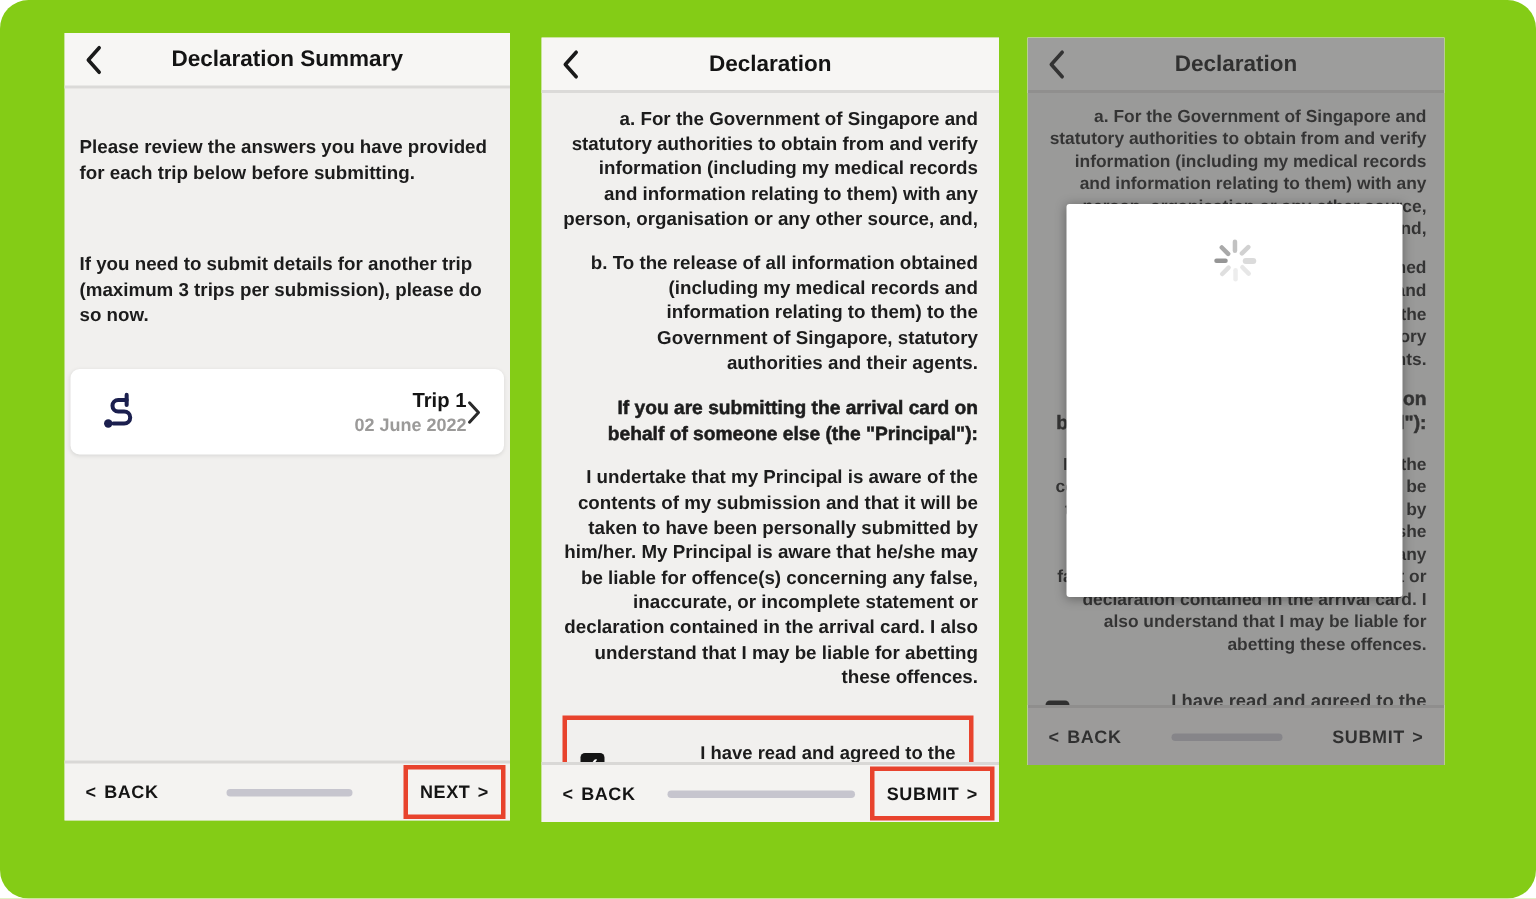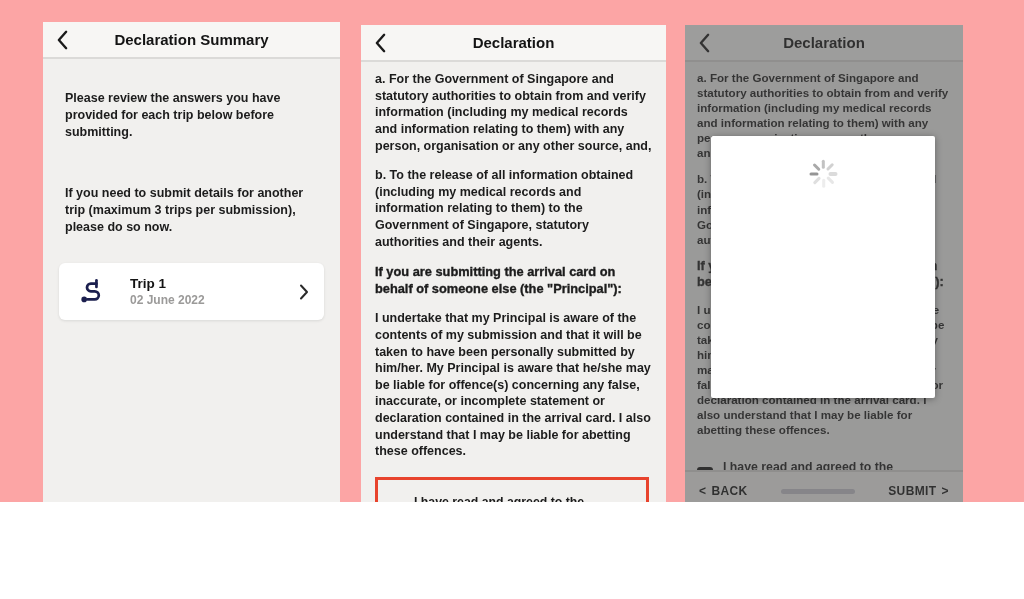--- a/index.html
+++ b/index.html
@@ -1,38 +1,38 @@
 <!DOCTYPE html>
 <html><head>
 <meta charset="utf-8">
 <style>
   * { box-sizing: border-box; margin: 0; padding: 0; }
   html,body { width:1024px; height:599px; background:#fff; }
   body { font-family:"Liberation Sans", sans-serif; }
-  .canvas { position:relative; width:1024px; height:502px; background:#fca5a5; overflow:hidden; }
+  .canvas { position:relative; width:1024px; height:599px; background:#84cc16; overflow:hidden;border-radius:19px; }
 
   .screen { position:absolute; overflow:hidden; background:#f1f0ee; color:#1b1b1b; }
   .screen1 { left:43px;  top:22px; width:297px; height:525px; }
   .screen2 { left:361px; top:25px; width:305px; height:523px; }
   .screen3 { left:685px; top:25px; width:278px; height:485px; }
 
   .hdr { height:37px; background:#f7f6f4; border-bottom:2px solid #dbdad8;
          display:flex; align-items:center; justify-content:center; position:relative; }
   .hdr-title { font-size:15px; font-weight:700; color:#141414; }
   .back-btn { position:absolute; left:13px; top:50%; transform:translateY(-50%);
               width:16px; height:20px; display:flex; align-items:center; cursor:pointer; }
 
   
-  .s1-content { padding:0 16px; }
+  .s1-content { padding:0 4px; }
   .intro { font-size:12.5px; font-weight:700; line-height:1.36; margin:0 6px; color:#1c1c1c; }
   .intro.first { margin-top:31px; }
   .intro.second { margin-top:44px; }
   .trip-card { margin-top:27px; background:#ffffff; border-radius:6px; height:57px;
                display:flex; align-items:center; padding:0 15px 0 20px;
-               box-shadow:0 1px 3px rgba(0,0,0,0.10); cursor:pointer; }
+               box-shadow:0 1px 3px rgba(0,0,0,0.10); cursor:pointer;text-align:right; }
   .trip-icon { width:27px; height:27px; flex:0 0 auto; }
   .trip-text { margin-left:24px; flex:1; }
   .trip-name { font-size:13.5px; font-weight:700; color:#141414; }
   .trip-date { font-size:12px; font-weight:700; color:#9b9a99; margin-top:2px; }
   .card-chevron { width:10px; height:16px; flex:0 0 auto; }
 
   
   .ftr { position:absolute; left:0; right:0; bottom:0; height:40px; background:#f4f3f1;
          border-top:2px solid #d9d8d6; display:flex; align-items:center;
          justify-content:space-between; padding:0 14px; }
@@ -41,21 +41,21 @@
   .chev { font-size:12px; font-weight:700; }
   .progress { width:84px; height:5px; border-radius:3px; background:#c6c5ce; overflow:hidden; }
   .screen2 .progress { width:125px; }
   .screen3 .progress { width:74px; }
   .fill { height:100%; background:#1b1f4e; border-radius:3px; }
   .p88 { width:88%; } .p100 { width:100%; }
   .hl { outline:3px solid #e8432d; outline-offset:8px; }
 
   
   .dec-content { padding:9px 14px 0; font-size:12.5px; font-weight:700;
-                 line-height:1.33; color:#1c1c1c; }
+                 line-height:1.33; color:#1c1c1c;text-align:right; }
   .dec-content p { margin:0 0 13px; }
   .dec-heading { font-size:12.8px; -webkit-text-stroke:0.35px #1c1c1c; }
   .agree-box { border:3px solid #e8432d; display:flex; align-items:center; gap:11px;
                padding:14px 9px; margin:17px 3px 0 0; }
   .agree-row { display:flex; align-items:center; gap:10px; margin-top:22px; }
   .checkbox { width:16px; height:16px; background:#141414; border-radius:3px; color:#fff;
               font-size:11px; font-weight:700; display:flex; align-items:center;
               justify-content:center; flex:0 0 auto; cursor:pointer; }
   .agree-label { font-size:12.3px; font-weight:700; }
 

